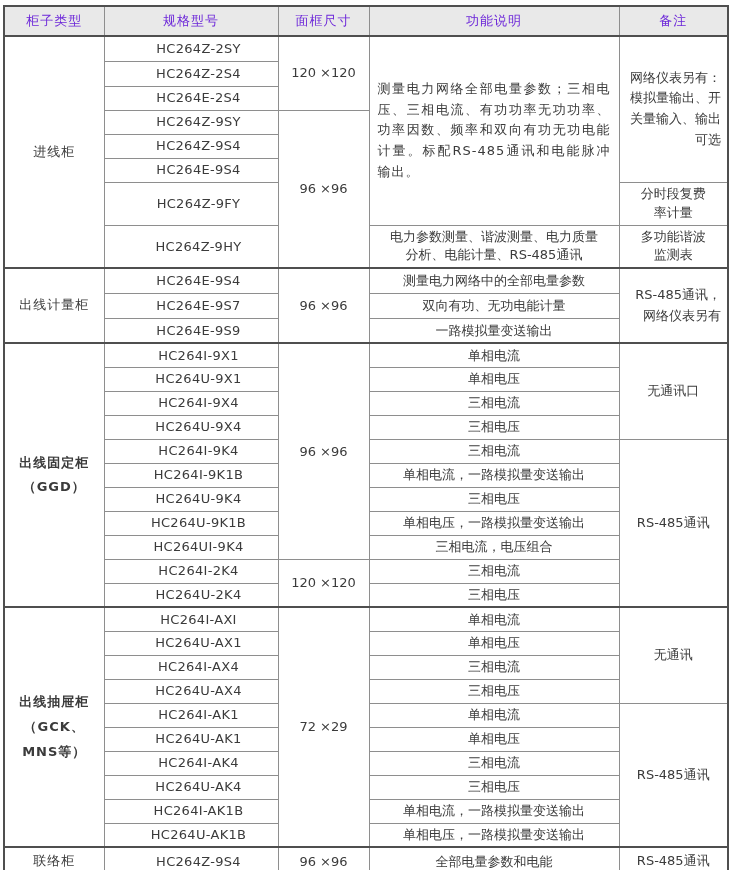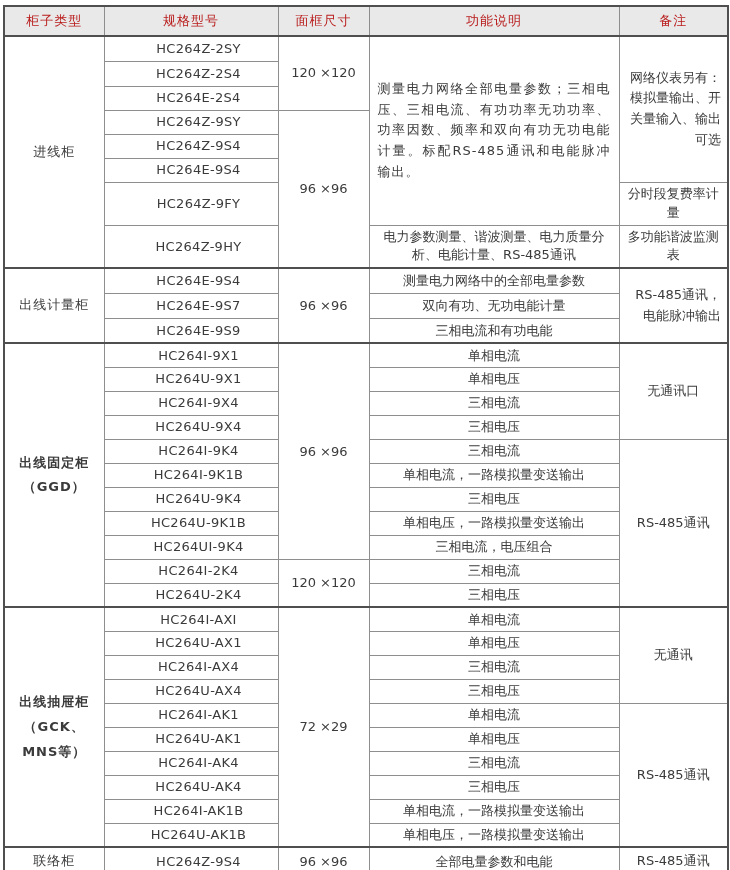--- a/index.html
+++ b/index.html
@@ -1,26 +1,26 @@
 <!DOCTYPE html>
 <html><head>
 <meta charset="utf-8">
 <style>
   html,body{margin:0;padding:0;background:#ffffff;}
   body{width:730px;height:870px;font-family:"DejaVu Sans","Liberation Sans",sans-serif;color:#3b3b3b;}
   .sheet{box-sizing:border-box;width:730px;height:870px;padding:5px 3px 4px 3px;background:#ffffff;}
   table.spec{border-collapse:collapse;table-layout:fixed;width:724px;border:2px solid #4f4f4f;}
   col.c1{width:100px}col.c2{width:174px}col.c3{width:91px}col.c4{width:250px}col.c5{width:109px}
   th,td{border:1px solid #8e8e8e;font-size:13px;font-weight:normal;text-align:center;vertical-align:middle;padding:1px 2px;line-height:1.35;overflow:hidden;}
-  thead th{background:#e9e9e9;height:26px;color:#b91c1c;letter-spacing:1px;border-bottom:2px solid #4f4f4f;}
+  thead th{background:#e9e9e9;height:26px;color:#6d28d9;letter-spacing:1px;border-bottom:2px solid #4f4f4f;}
   tr.sec td{border-top:2px solid #4f4f4f;}
   tr.h24{height:24px}tr.h25{height:25px}tr.h43{height:43px}tr.h42{height:42px}tr.h26{height:26px}
   td.fj{text-align:justify;padding:4px 8px;line-height:1.58;letter-spacing:1px;}
   td.rl{text-align:right;padding:3px 6px;line-height:1.6;}
-  td.rc{line-height:1.45;padding:2px 8px;}
+  td.rc{line-height:1.45;padding:2px 15px;}
   td.t{line-height:1.9;letter-spacing:1px;margin-top:37px;}
   td.m{letter-spacing:0.3px;padding-left:17px;}
   .tline{display:block;font-weight:bold;}
 </style>
 </head>
 <body>
 
 <div class="sheet">
 <table class="spec">
   <colgroup>
@@ -72,29 +72,29 @@
       <td class="m">HC264Z-9HY</td>
       <td class="rc">电力参数测量、谐波测量、电力质量分析、电能计量、RS-485通讯</td>
       <td class="rc">多功能谐波监测表</td>
     </tr>
 
     <tr class="sec h25">
       <td class="t" rowspan="3">出线计量柜</td>
       <td class="m">HC264E-9S4</td>
       <td class="sz" rowspan="3">96 ×96</td>
       <td>测量电力网络中的全部电量参数</td>
-      <td class="rl" rowspan="3">RS-485通讯，电能脉冲输出</td>
+      <td class="rl" rowspan="3">RS-485通讯，网络仪表另有</td>
     </tr>
     <tr class="h25">
       <td class="m">HC264E-9S7</td>
       <td>双向有功、无功电能计量</td>
     </tr>
     <tr class="h25">
       <td class="m">HC264E-9S9</td>
-      <td>三相电流和有功电能</td>
+      <td>一路模拟量变送输出</td>
     </tr>
 
     <tr class="sec h24">
       <td class="t" rowspan="11">
         <span class="tline">出线固定柜</span>
         <span class="tline">（GGD）</span>
       </td>
       <td class="m">HC264I-9X1</td>
       <td class="sz" rowspan="9">96 ×96</td>
       <td>单相电流</td>

